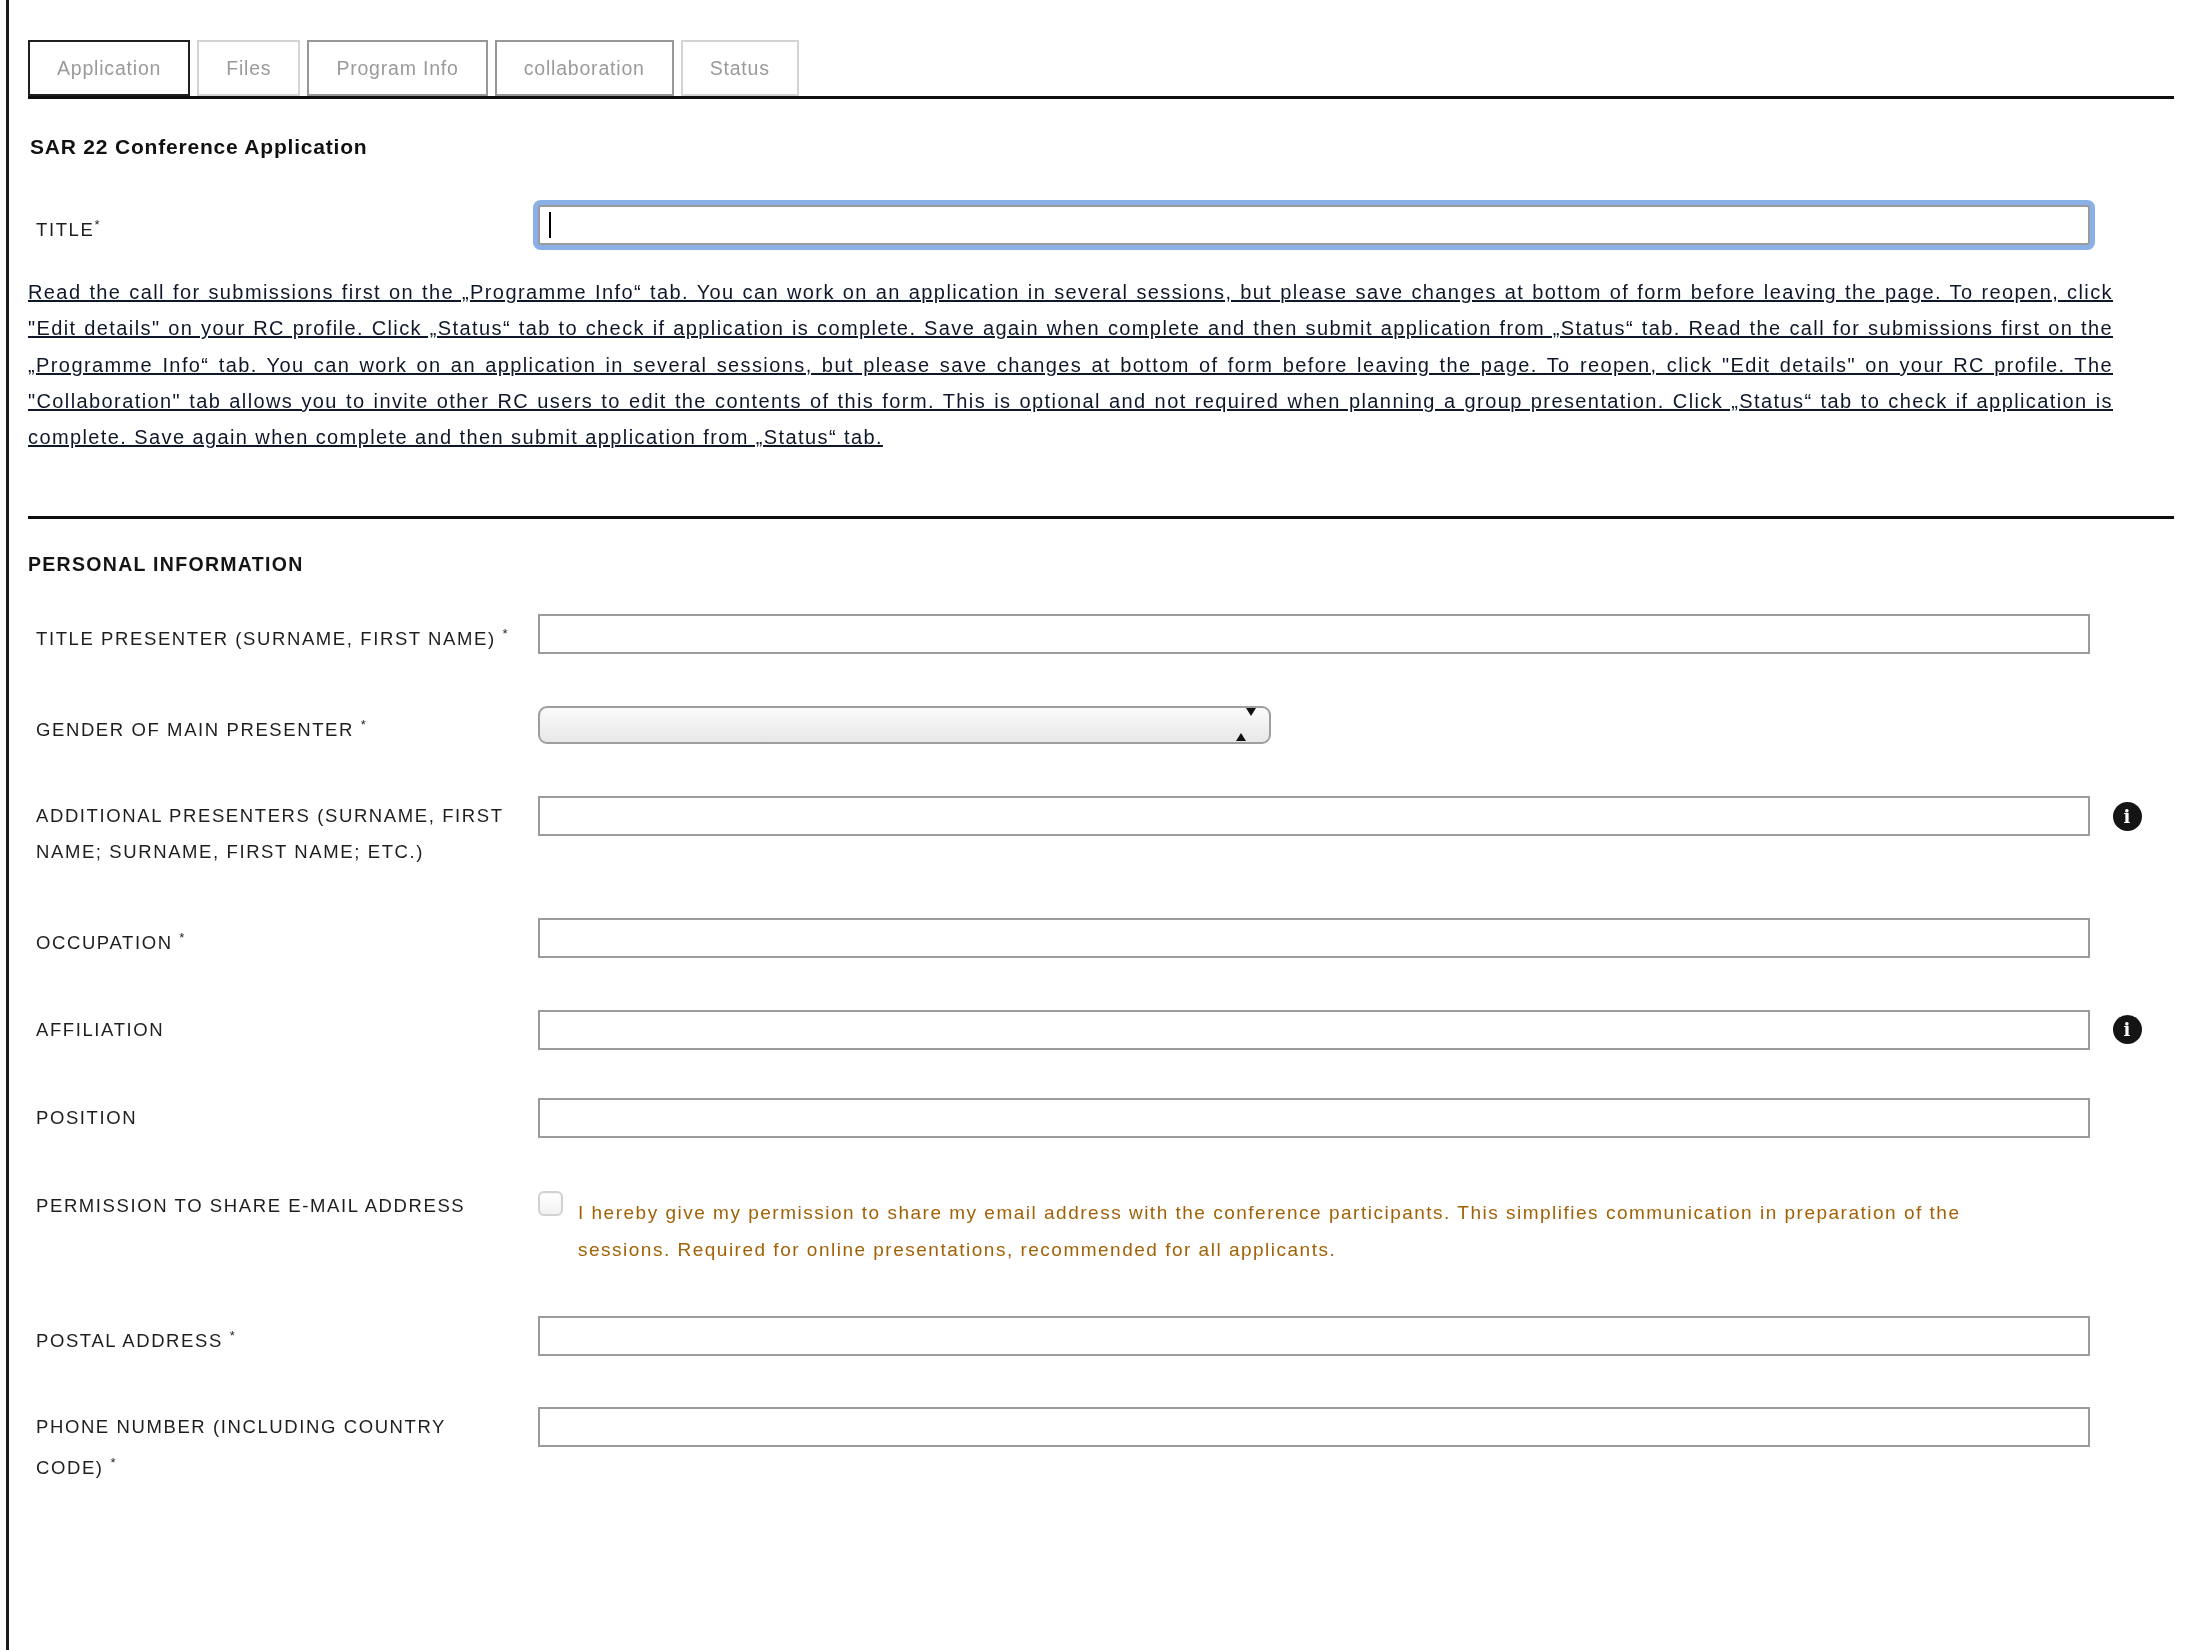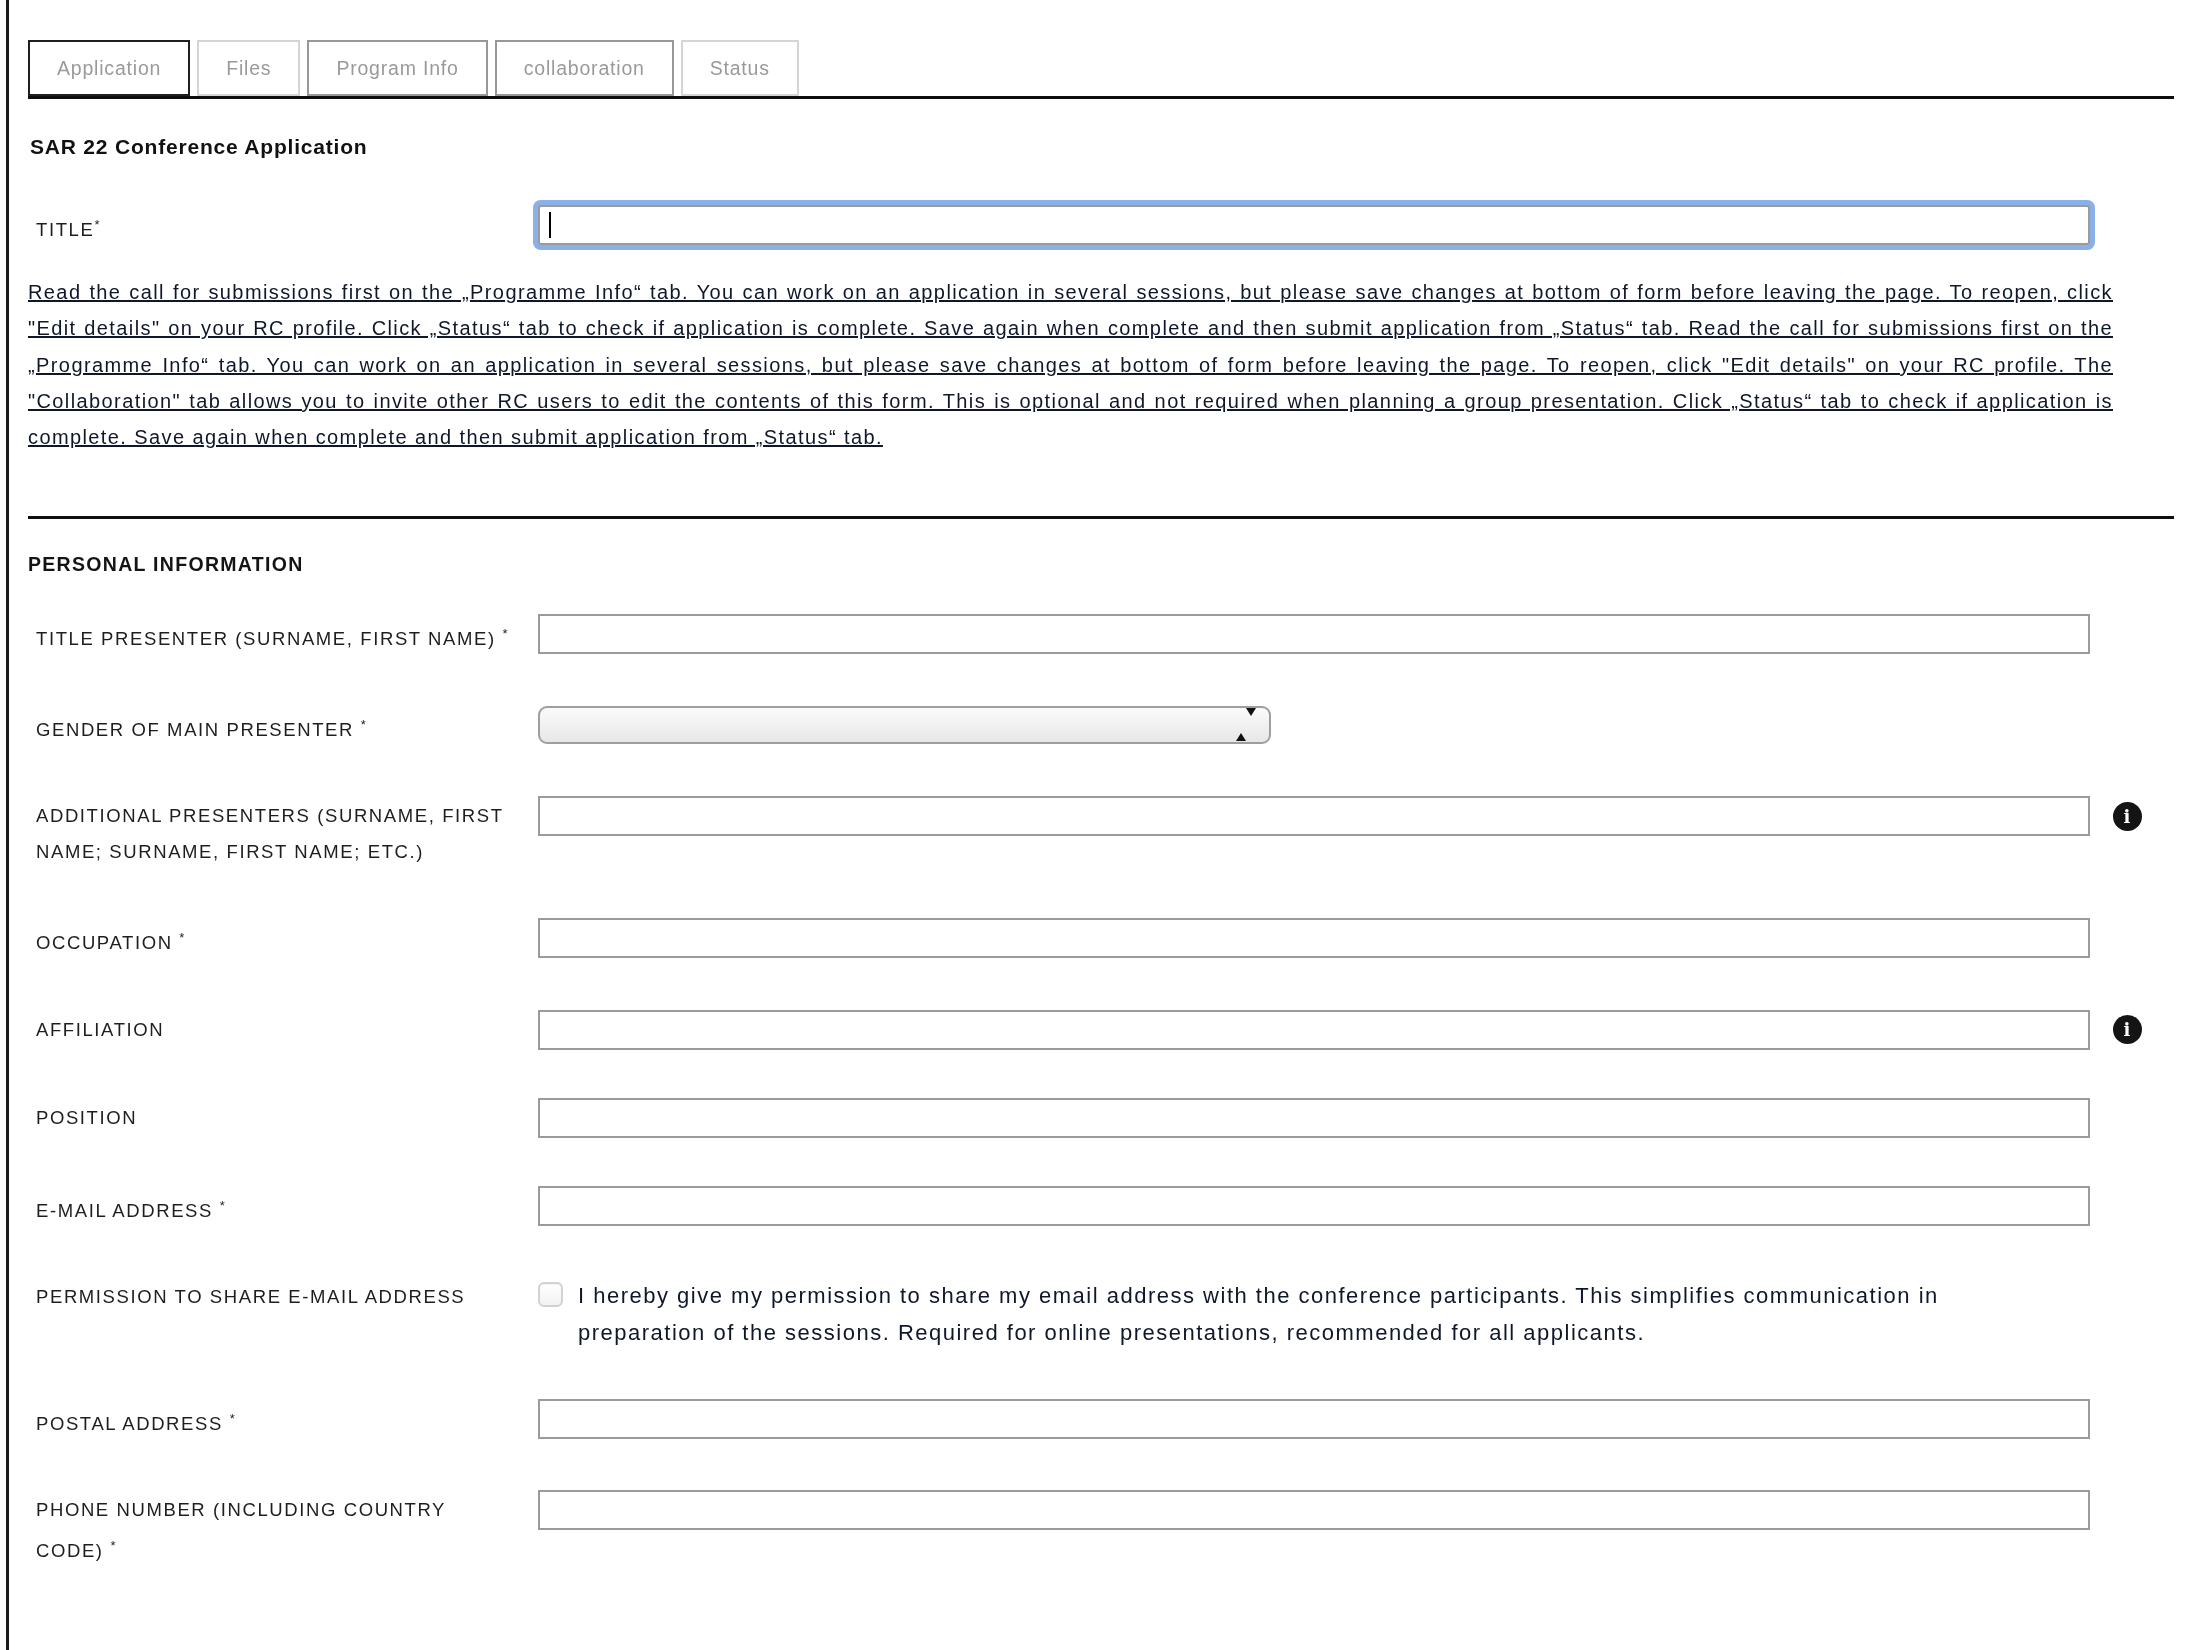--- a/index.html
+++ b/index.html
@@ -83,22 +83,22 @@
   .select-arrows .down{ width:0; height:0; border-left:5px solid transparent; border-right:5px solid transparent; border-top:8px solid #111; }
 
   .checkwrap{ display:flex; align-items:flex-start; }
   .checkbox{
     width:25px; height:25px; flex:none; margin-top:5px; cursor:pointer;
     border:2px solid #d2d2d2; border-radius:6px;
     background:linear-gradient(#ffffff,#f2f2f2);
     box-shadow:inset 0 1px 1px rgba(0,0,0,0.05);
   }
   .checkbox-text{
-    margin:0 0 0 15px; width:1470px;
-    font-size:22px; line-height:37px; letter-spacing:1.5px; color:#0f172a;
+    margin:8px 0 0 15px; width:1470px;
+    font-size:19px; line-height:37px; letter-spacing:1.5px; color:#a16207;
   }
 
   .info-icon{
     width:29px; height:29px; border-radius:50%; background:#141414; color:#fff;
     display:flex; align-items:center; justify-content:center;
     font-size:18px; font-weight:bold; font-family:"DejaVu Serif", serif;
     cursor:pointer; user-select:none;
   }
 </style>
 </head>
@@ -171,25 +171,20 @@
           <div class="icon-slot">
             <div class="info-icon">i</div>
           </div>
         </div>
         <div class="frow">
           <div class="flabel"><span>POSITION</span></div>
           <div class="fcontrol"><input type="text" class="tinput" value="" style=""></div>
           <div class="icon-slot"></div>
         </div>
         <div class="frow">
-          <div class="flabel"><span>E-MAIL ADDRESS</span> <sup class="req">*</sup></div>
-          <div class="fcontrol"><input type="text" class="tinput" value="" style=""></div>
-          <div class="icon-slot"></div>
-        </div>
-        <div class="frow">
           <div class="flabel"><span>PERMISSION TO SHARE E-MAIL ADDRESS</span></div>
           <div class="fcontrol">
             <div class="checkwrap">
               <div class="checkbox"></div>
               <p class="checkbox-text">I hereby give my permission to share my email address with the conference participants. This simplifies communication in preparation of the sessions. Required for online presentations, recommended for all applicants.</p>
             </div>
           </div>
           <div class="icon-slot"></div>
         </div>
         <div class="frow">

